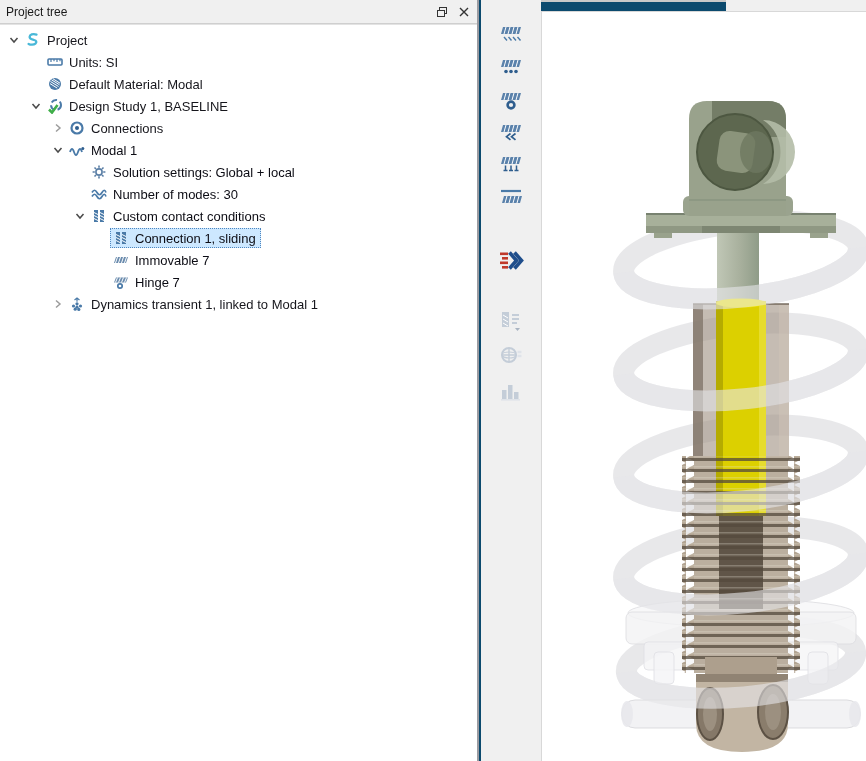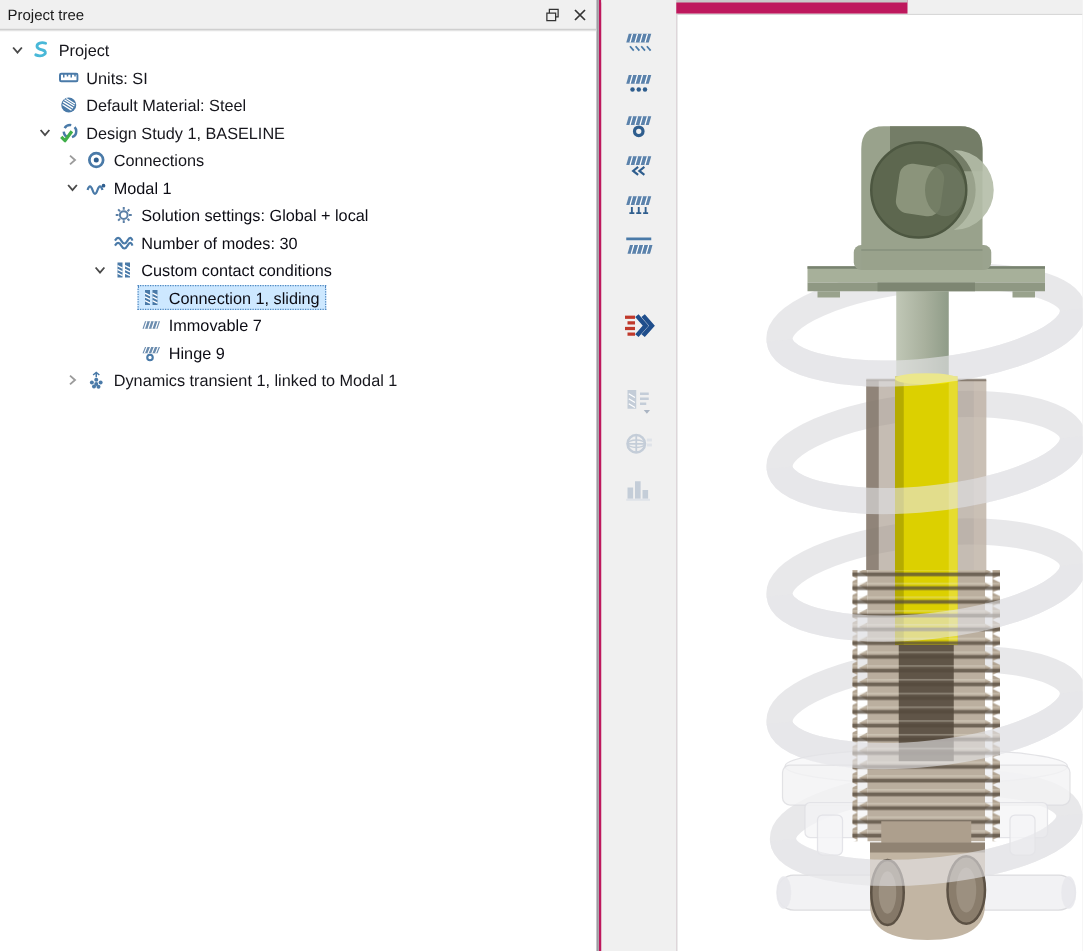--- a/index.html
+++ b/index.html
@@ -1,18 +1,18 @@
 <!DOCTYPE html>
 <html><head>
 <meta charset="utf-8">
 <style>
   * { margin:0; padding:0; box-sizing:border-box; }
   html,body { width:866px; height:761px; overflow:hidden;
     font-family:"Liberation Sans","DejaVu Sans",sans-serif; background:#f0f0f0; }
-  #stage { position:relative; width:726px; height:761px; background:#be185d; }
+  #stage { position:relative; width:726px; height:761px; background:#0c4a6e; }
 
   
   #project-panel { position:absolute; left:0; top:0; width:479px; height:761px;
     background:#ffffff; border-right:2px solid #9b9ba1; }
   #panel-titlebar { position:relative; height:24px; background:#f0f0f0;
     border-bottom:1px solid #cfcfcf; display:flex; align-items:center; }
   #panel-title { font-size:12px; color:#1a1a1a; padding-left:6px; flex:1; }
   .titlebar-btn { width:18px; height:18px; display:flex; align-items:center;
     justify-content:center; margin-right:4px; cursor:default; }
   #tree-area { position:absolute; left:0; top:24px; right:0; bottom:0;
@@ -97,21 +97,21 @@
           <span style="display: inline-block; width: 28px;"></span>
           <span class="chev"></span>
           <span class="sel-wrap">
             <span class="t-icon">
               <svg width="16" height="16" viewBox="0 0 16 16">
                 <defs></defs>
                 <circle cx="8" cy="8" r="6" fill="#4a7aa8"></circle>
                 <path d="M3.5 5.5l8 5 M4.5 3.8l8 5 M3 7.6l7.2 4.5 M6 2.8l7 4.4" stroke="#fff" stroke-width="1"></path>
               </svg>
             </span>
-            <span class="lbl">Default Material: Steel</span>
+            <span class="lbl">Default Material: Modal</span>
           </span>
         </div>
         <div class="row">
           <span style="display: inline-block; width: 28px;"></span>
           <span class="chev">
             <svg width="10" height="10">
               <polyline points="1.5,3 5,7 8.5,3" fill="none" stroke="#4a4a4a" stroke-width="1.5"></polyline>
             </svg>
           </span>
           <span class="sel-wrap">
@@ -235,21 +235,21 @@
           <span style="display: inline-block; width: 94px;"></span>
           <span class="chev"></span>
           <span class="sel-wrap">
             <span class="t-icon">
               <svg width="16" height="16" viewBox="0 0 16 16">
                 <polygon points="3,3.5 15,3.5 13,8.5 1,8.5" fill="#6b8cae"></polygon>
                 <path d="M4.5 3.5l-2 5 M7.5 3.5l-2 5 M10.5 3.5l-2 5 M13.5 3.5l-2 5" stroke="#fff" stroke-width="1"></path>
                 <circle cx="7" cy="12" r="2.2" fill="none" stroke="#4a7aa8" stroke-width="1.7"></circle>
               </svg>
             </span>
-            <span class="lbl bold">Hinge 9</span>
+            <span class="lbl bold">Hinge 7</span>
           </span>
         </div>
         <div class="row">
           <span style="display: inline-block; width: 50px;"></span>
           <span class="chev">
             <svg width="10" height="10">
               <polyline points="3,1.5 7,5 3,8.5" fill="none" stroke="#9c9c9c" stroke-width="1.5"></polyline>
             </svg>
           </span>
           <span class="sel-wrap">

